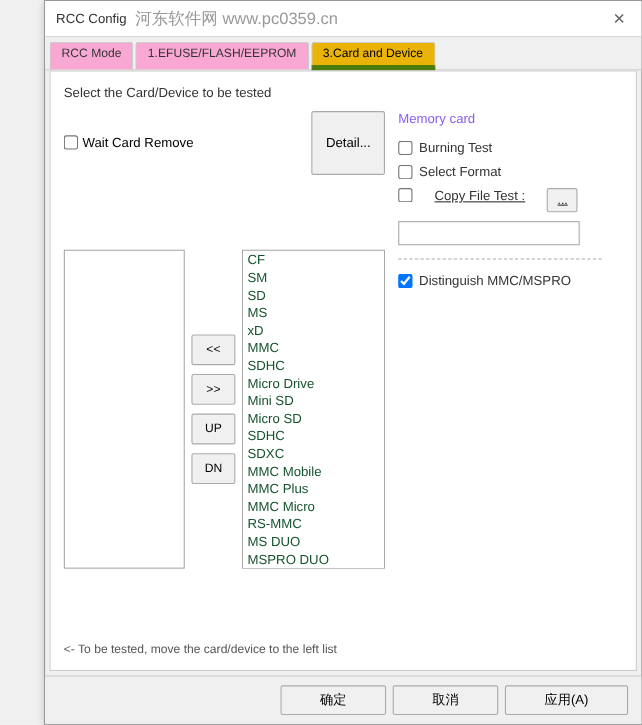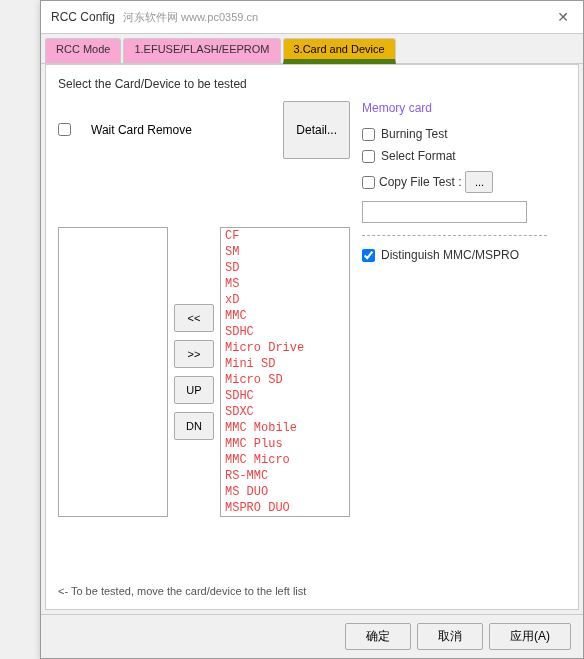--- a/index.html
+++ b/index.html
@@ -34,21 +34,21 @@
     .title-bar-left {
       display: flex;
       align-items: center;
       gap: 8px;
     }
     .title-text {
       font-size: 12px;
       color: #333;
     }
     .watermark {
-      font-size: 11px;
+      font-size: 15px;
       color: #999;
       text-align: right;
     }
     .close-btn {
       width: 20px;
       height: 20px;
       background: none;
       border: none;
       cursor: pointer;
       font-size: 14px;
@@ -109,21 +109,21 @@
     .wait-card-row {
       display: flex;
       align-items: center;
       gap: 6px;
       margin-bottom: 6px;
       justify-content: space-between;
     }
     .wait-card-left {
       display: flex;
       align-items: flex-start;
-      gap: 20px;
+      gap: 4px;
     }
     .detail-btn {
       padding: 21px 12px;
       border: 1px solid #aaa;
       background: #f0f0f0;
       cursor: pointer;
       font-size: 12px;
       border-radius: 2px;
     }
     .lists-area {
@@ -158,24 +158,23 @@
       width: 130px;
       height: 290px;
       border: 1px solid #aaa;
       background: #fff;
       overflow-y: scroll;
       overflow-x: hidden;
     }
     .list-item {
       padding: 1px 4px;
       font-size: 12px;
-      color: #ef4444;
+      color: #14532d;
       white-space: nowrap;
       cursor: default;
-      font-family: Liberation Mono, monospace;
     }
     .hint-text {
       font-size: 11px;
       color: #555;
       margin-top: 6px;
     }
     
     .right-panel {
       min-width: 185px;
       display: flex;
@@ -190,24 +189,25 @@
     }
     .checkbox-row {
       display: flex;
       align-items: center;
       gap: 6px;
       font-size: 12px;
       color: #333;
     }
     .copy-row {
       display: flex;
-      align-items: center;
-      gap: 4px;
-      font-size: 12px;
-      color: #333;
+      align-items: flex-start;
+      gap: 20px;
+      font-size: 12px;
+      color: #333;
+      text-decoration: underline;
     }
     .browse-btn {
       width: 28px;
       height: 22px;
       border: 1px solid #aaa;
       background: #f0f0f0;
       cursor: pointer;
       font-size: 11px;
       border-radius: 2px;
     }
@@ -225,21 +225,21 @@
     }
     .bottom-bar {
       display: flex;
       justify-content: flex-end;
       padding: 8px 12px;
       gap: 6px;
       background: #f0f0f0;
       border-top: 1px solid #ccc;
     }
     .bottom-btn {
-      padding: 4px 20px;
+      padding: 4px 35px;
       border: 1px solid #aaa;
       background: #f0f0f0;
       cursor: pointer;
       font-size: 12px;
       border-radius: 2px;
       min-width: 60px;
     }
     .bottom-btn.ok {
       background: #f0f0f0;
     }

